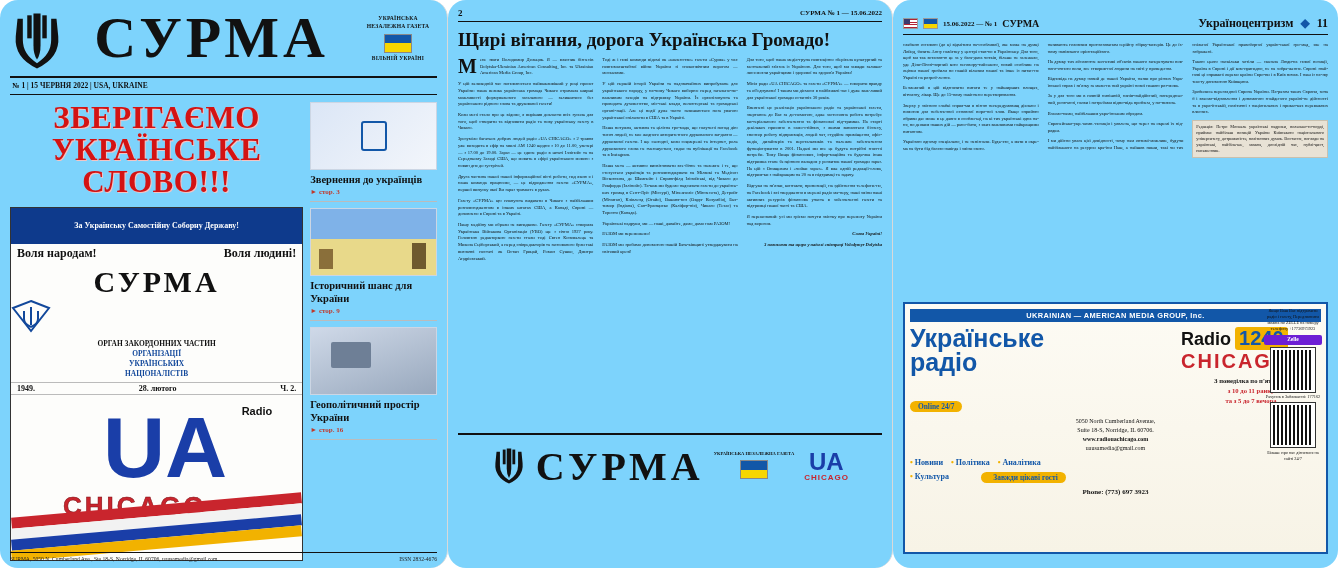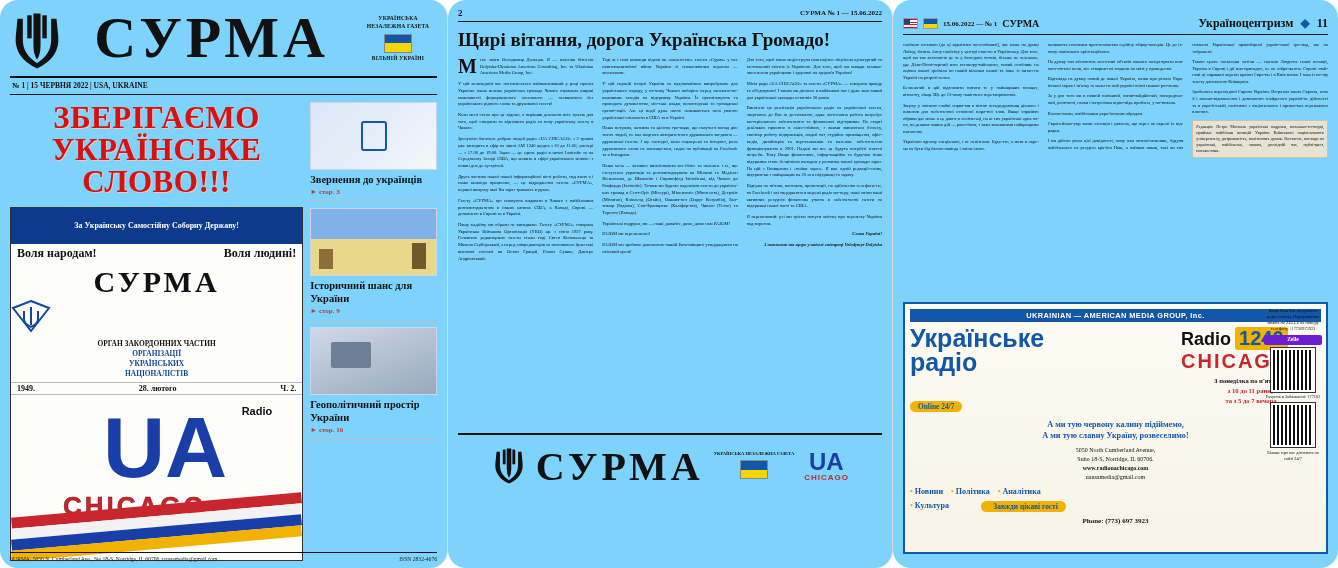--- a/index.html
+++ b/index.html
@@ -315,24 +315,20 @@
           </div>
           <div class="ad-chicago">CHICAGO</div>
           <div class="ad-sched">
             <div>З понеділка по п'ятницю</div>
             <div class="hl">з 10 до 11 ранку</div>
             <div class="hl">та з 5 до 7 вечора</div>
           </div>
         </div>
       </div>
 
-      <div class="ad-slogan">
-        <div>А ми тую червону калину підіймемо,</div>
-        <div>А ми тую славну Україну, розвеселимо!</div>
-      </div>
 
       <div class="ad-addr">
         <div>5050 North Cumberland Avenue,</div>
         <div>Suite 18-S, Norridge, IL 60706.</div>
         <div style="font-weight:bold">www.radiouachicago.com</div>
         <div>uausamedia@gmail.com</div>
       </div>
 
       <div class="ad-bul">
         <span>Новини</span>

